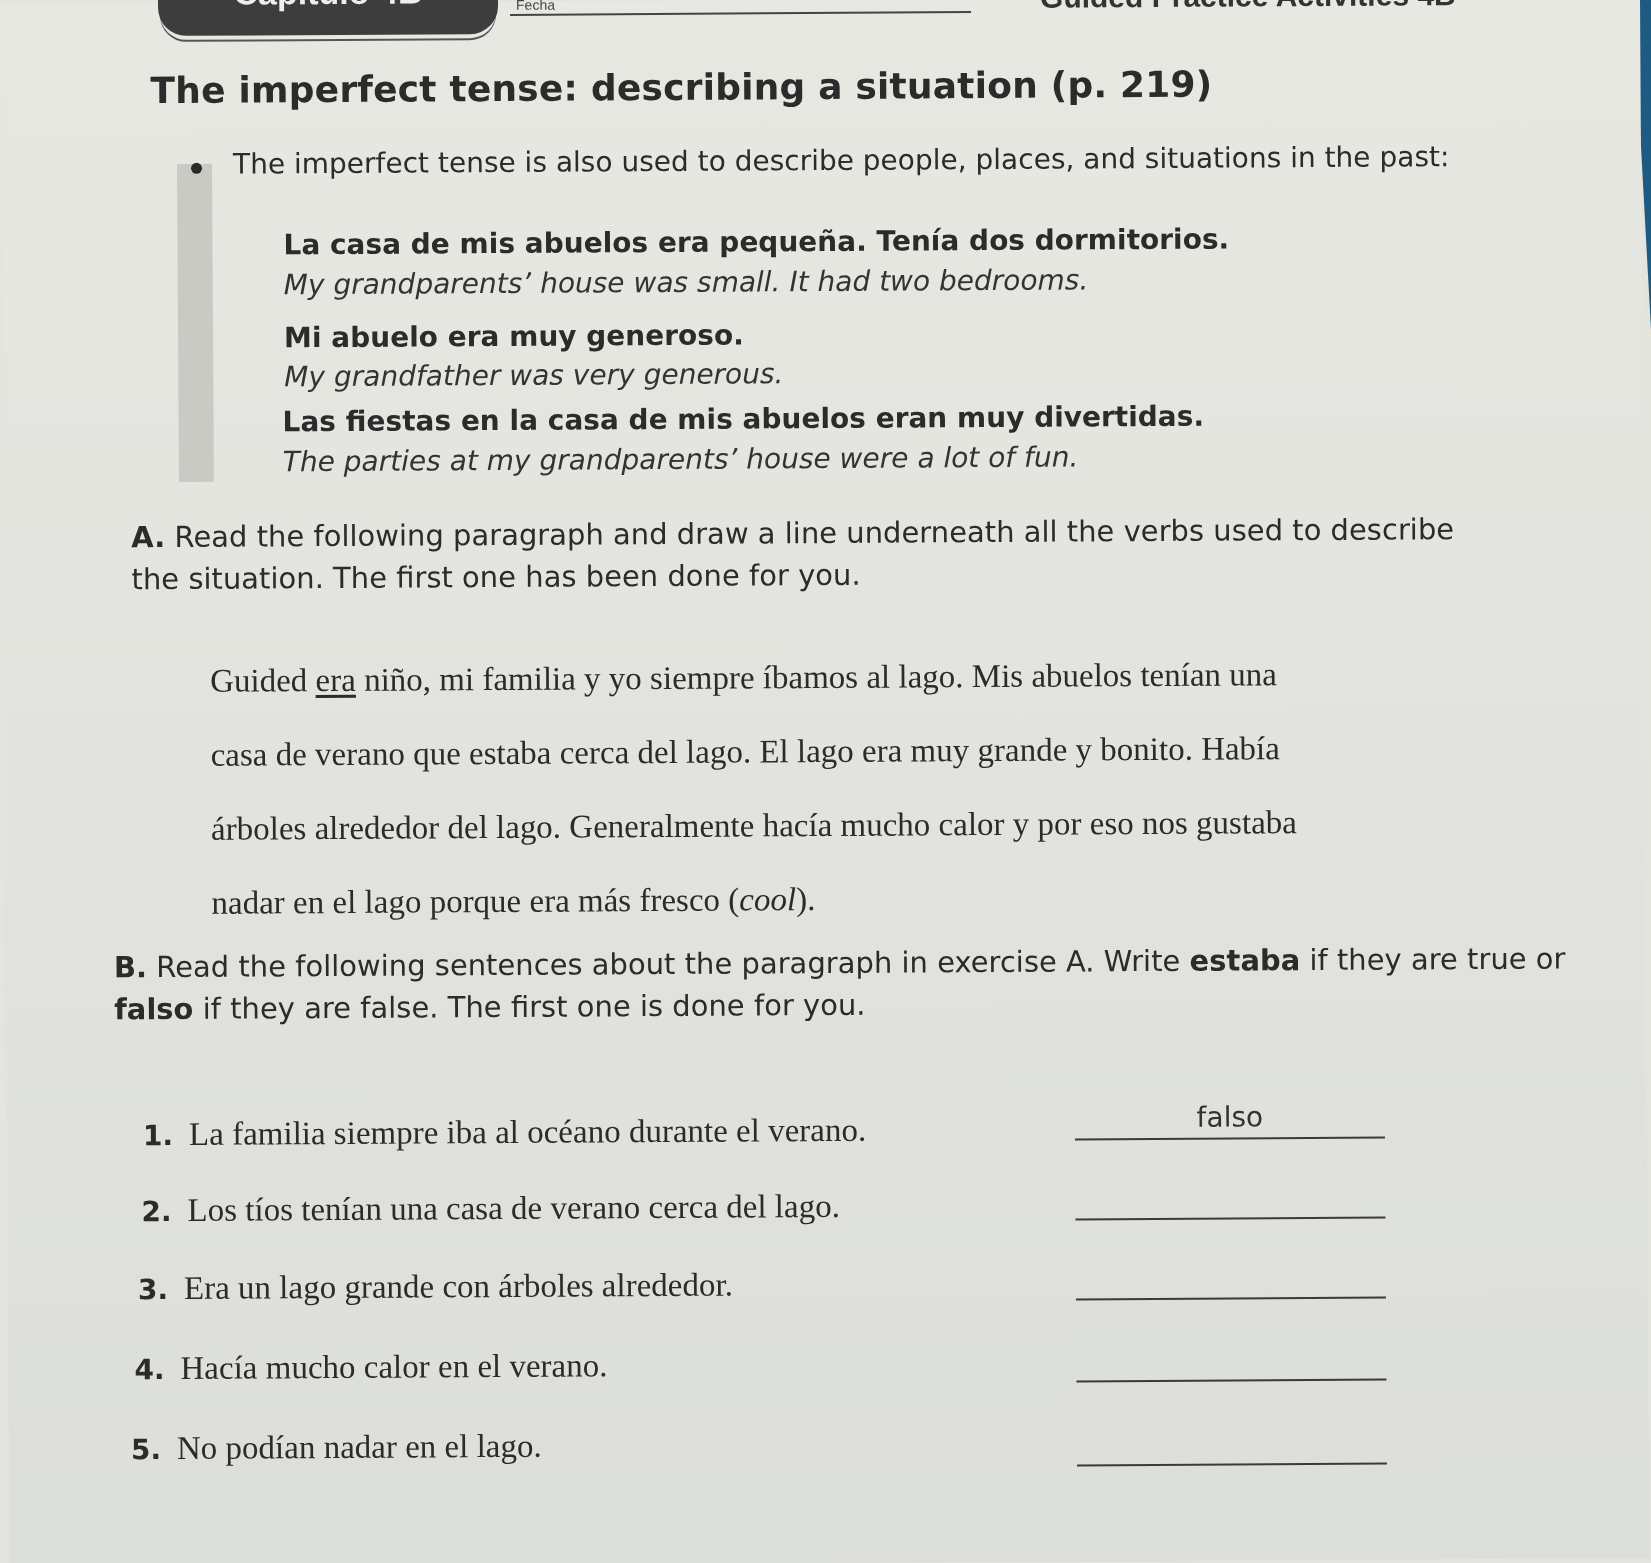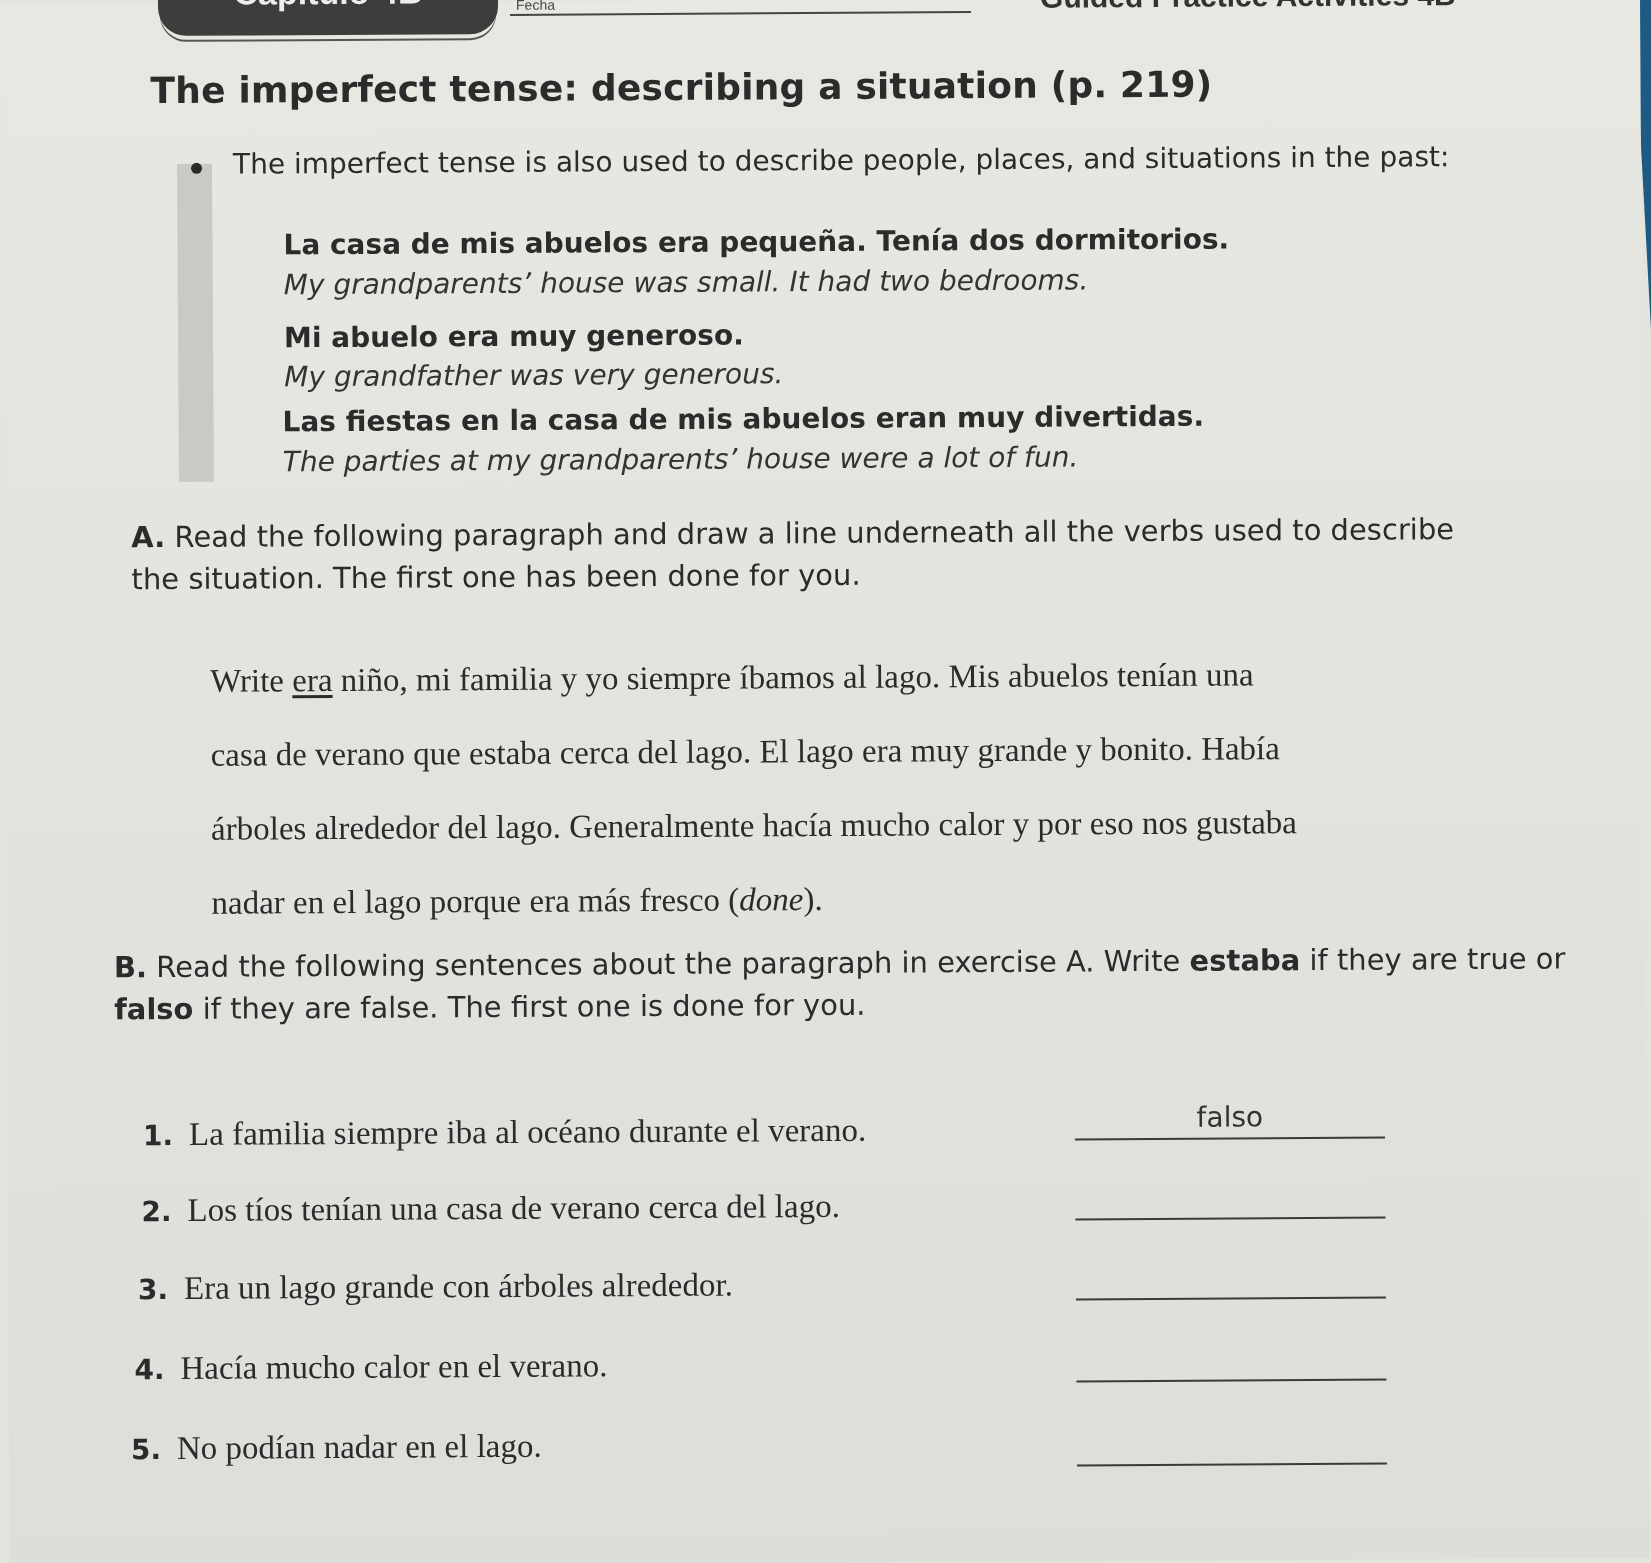--- a/index.html
+++ b/index.html
@@ -108,24 +108,24 @@
   <div class="ex en" style="left:282px;top:357px;">My grandfather was very generous.</div>
   <div class="ex es" style="left:280px;top:402px;">Las fiestas en la casa de mis abuelos eran muy divertidas.</div>
   <div class="ex en" style="left:280px;top:442px;">The parties at my grandparents’ house were a lot of fun.</div>
 
   <div class="instr" style="left:128px;top:512px;width:1360px;">
     <span class="letter">A.</span>
     <span>Read the following paragraph and draw a line underneath all the verbs used to describe the situation. The first one has been done for you.</span>
   </div>
 
   <div class="para">
-    <span class="line"><span>Write </span><u>era</u><span> niño, mi familia y yo siempre íbamos al lago. Mis abuelos tenían una</span></span>
+    <span class="line"><span>Guided </span><u>era</u><span> niño, mi familia y yo siempre íbamos al lago. Mis abuelos tenían una</span></span>
     <span class="line"><span>casa de verano que estaba cerca del lago. El lago era muy grande y bonito. Había</span></span>
     <span class="line"><span>árboles alrededor del lago. Generalmente hacía mucho calor y por eso nos gustaba</span></span>
-    <span class="line"><span>nadar en el lago porque era más fresco (</span><i>done</i><span>).</span></span>
+    <span class="line"><span>nadar en el lago porque era más fresco (</span><i>cool</i><span>).</span></span>
   </div>
 
   <div class="instr" style="left:108px;top:942px;width:1500px;">
     <span class="letter">B.</span>
     <span>Read the following sentences about the paragraph in exercise A. Write </span><b>estaba</b><span> if they are true or </span><b>falso</b><span> if they are false. The first one is done for you.</span>
   </div>
 
   <div class="q" style="left:136px;top:1112px;">
     <span class="num">1.</span><span>La familia siempre iba al océano durante el verano.</span>
   </div>

